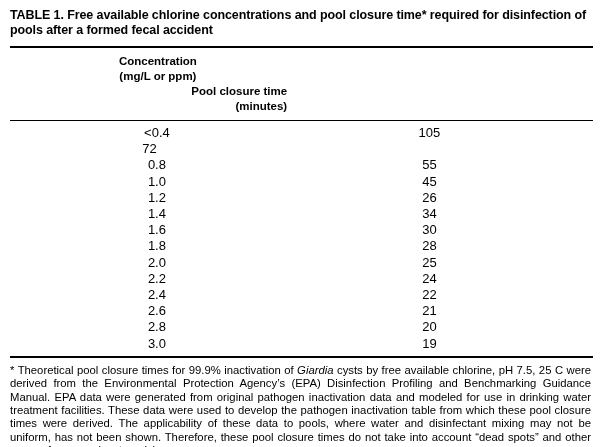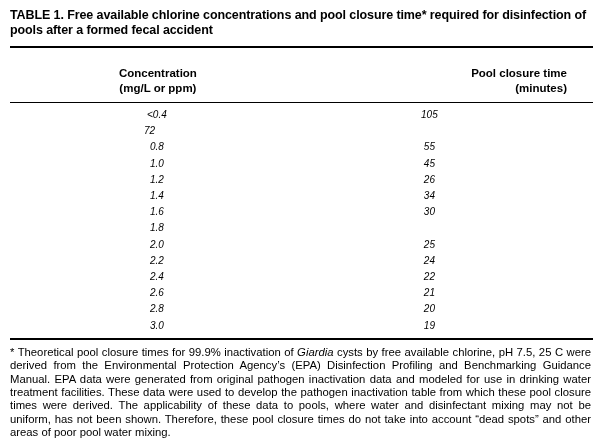--- a/index.html
+++ b/index.html
@@ -33,21 +33,22 @@
     border: none;
     border-top: 1.6px solid #000;
     margin: 0;
     height: 0;
   }
   .rule.thick {
     border-top-width: 2.2px;
   }
   .head-row {
     display: flex;
-    padding: 18px 0 6px 0;
+    padding: 6px 0 6px 0;
+    flex-direction: column;
   }
   .col-a {
     width: 48%;
     text-align: center;
     box-sizing: border-box;
     padding-left: 16px;
   }
   .col-b {
     width: 52%;
     text-align: right;
@@ -60,23 +61,22 @@
     line-height: 15px;
   }
   .head-cell .line2 {
     display: block;
   }
   .body-rows {
     padding: 4px 0 4px 0;
   }
   .data-row {
     display: flex;
-    font-size: 10px;
+    font-size: 13px;
     line-height: 16.2px;
-    font-style: italic;
   }
   .data-row .col-a,
   .data-row .col-b {
     padding-left: 0;
     padding-right: 0;
   }
   .data-row .col-a {
     text-align: center;
     padding-left: 14px;
   }
@@ -143,20 +143,21 @@
     <div class="data-row">
       <div class="col-a">1.4</div>
       <div class="col-b">34</div>
     </div>
     <div class="data-row">
       <div class="col-a">1.6</div>
       <div class="col-b">30</div>
     </div>
     <div class="data-row">
       <div class="col-a">1.8</div>
+      <div class="col-b">28</div>
     </div>
     <div class="data-row">
       <div class="col-a">2.0</div>
       <div class="col-b">25</div>
     </div>
     <div class="data-row">
       <div class="col-a">2.2</div>
       <div class="col-b">24</div>
     </div>
     <div class="data-row">

